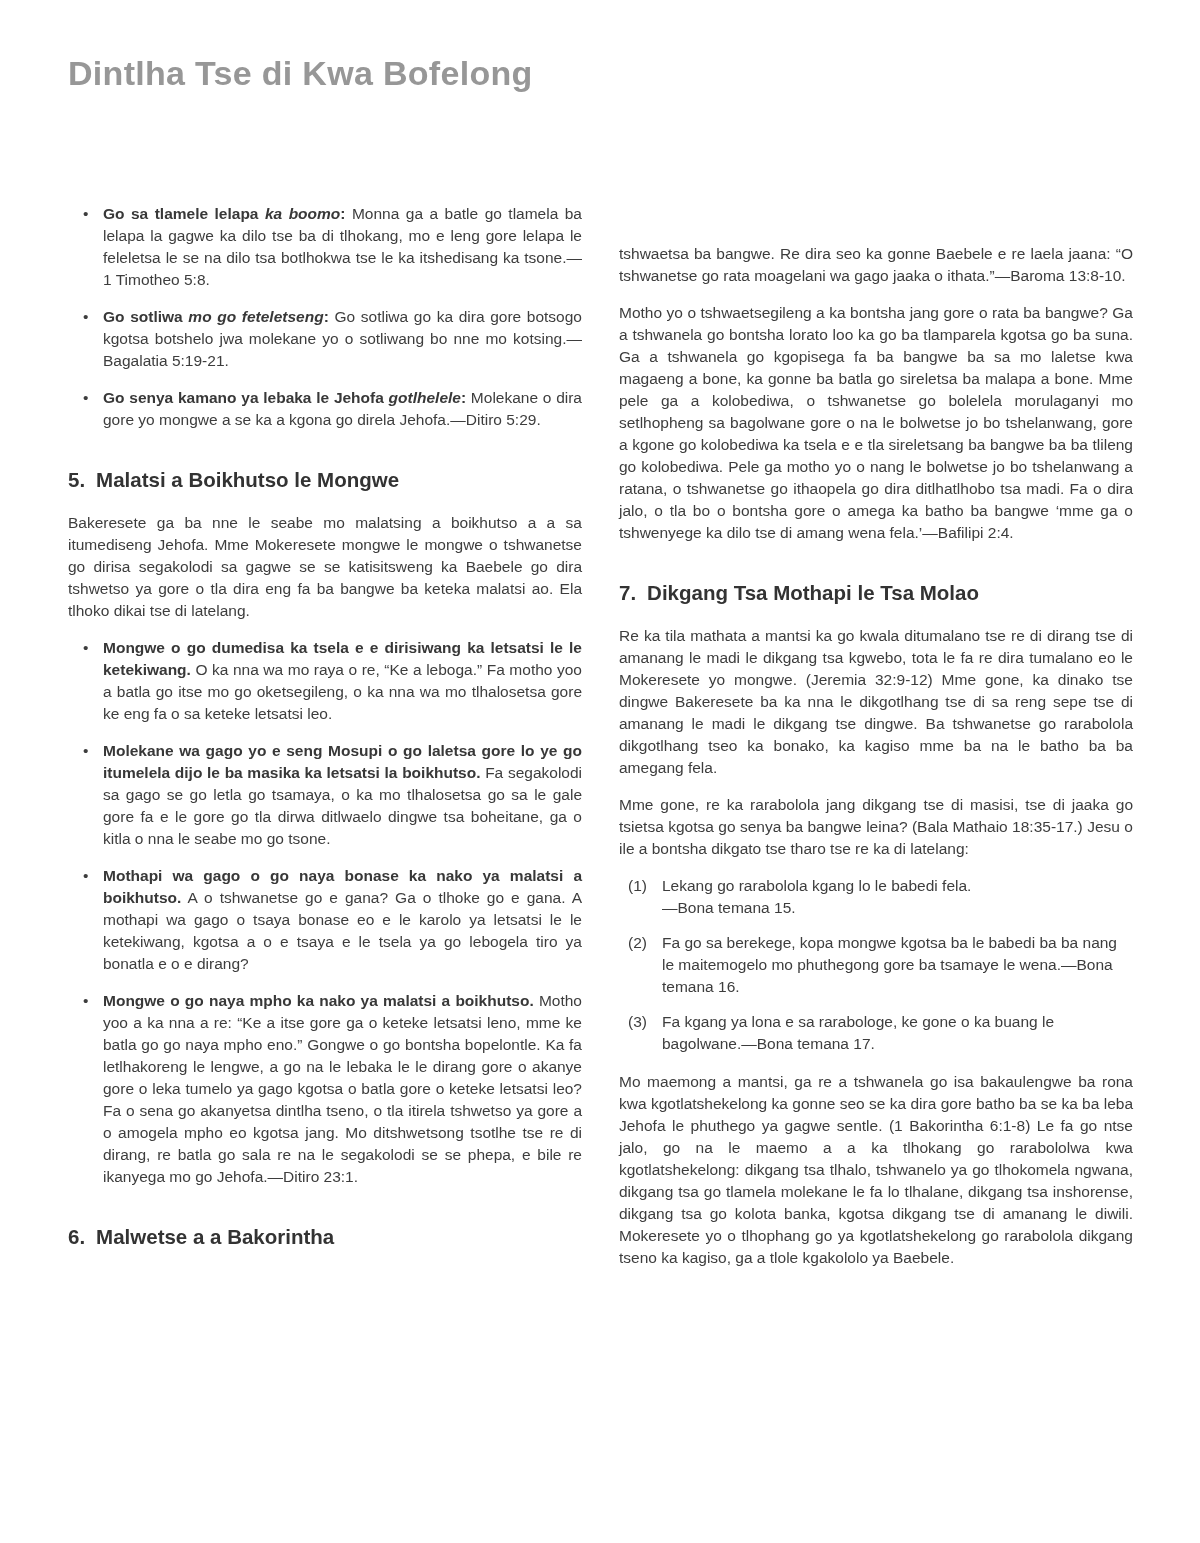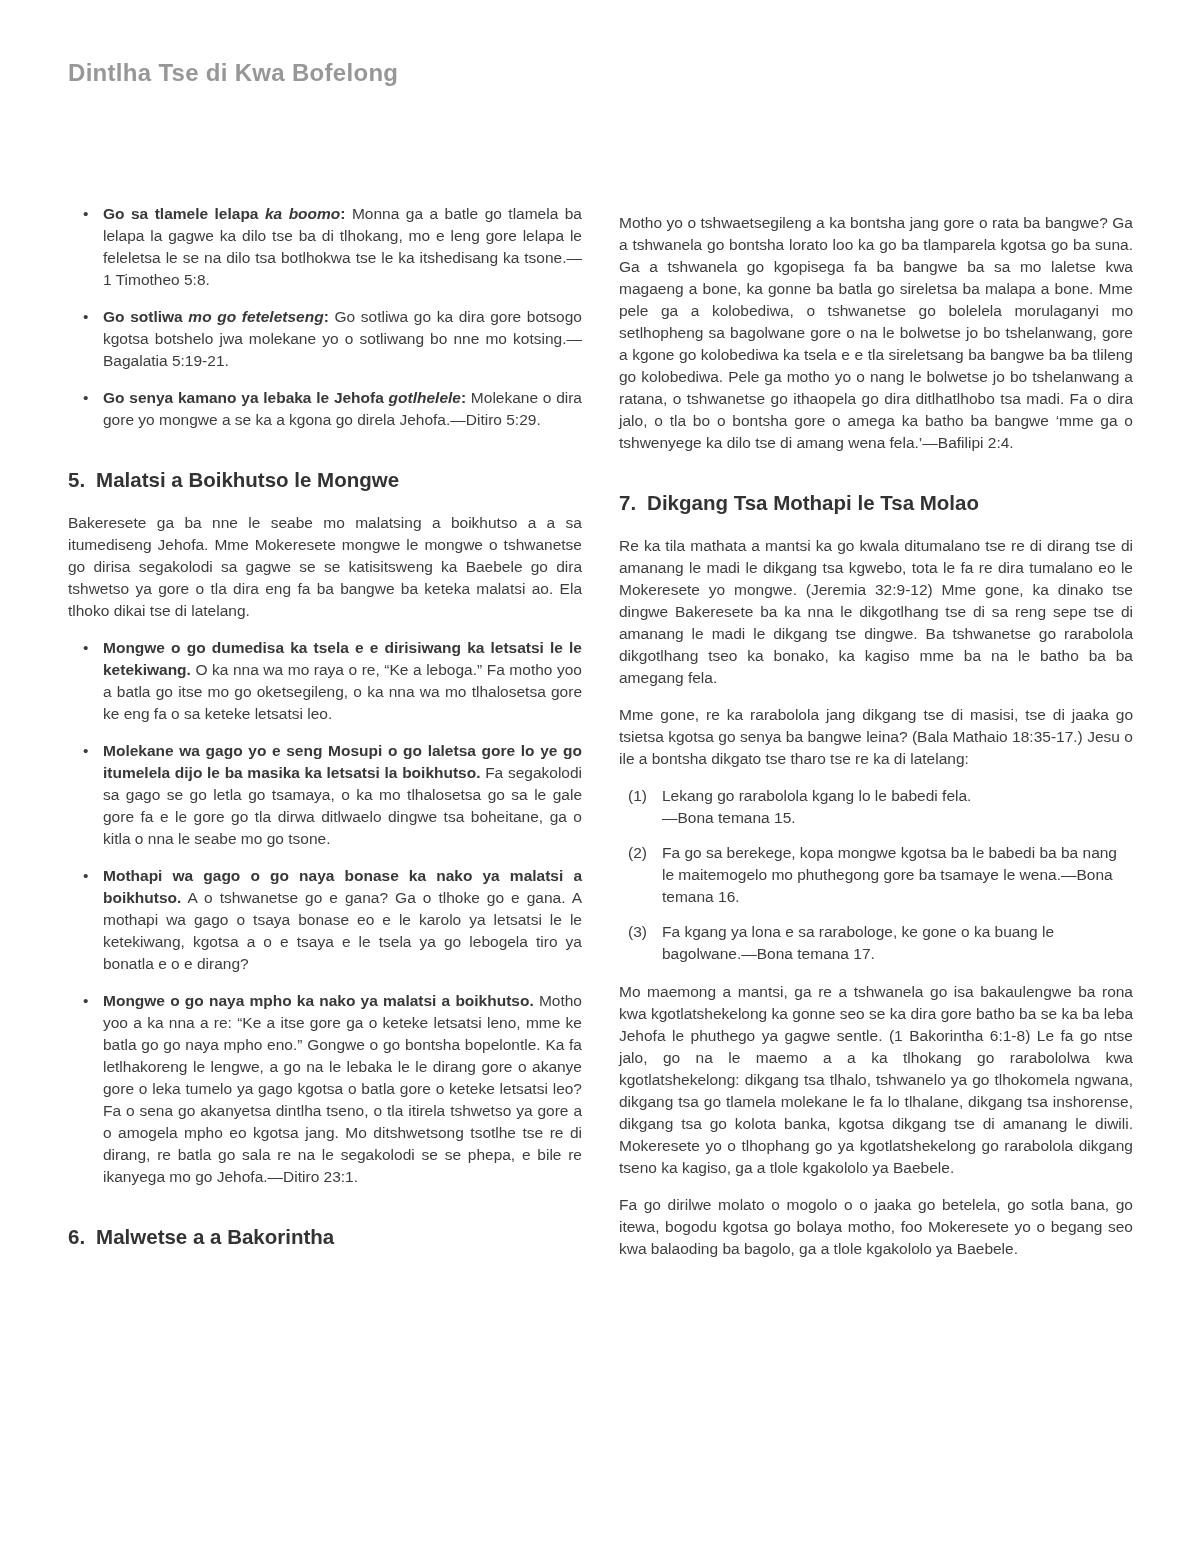--- a/index.html
+++ b/index.html
@@ -8,27 +8,27 @@
     width: 1200px;
     height: 1543px;
     overflow: hidden;
     background: #ffffff;
     font-family: "Liberation Sans", "DejaVu Sans", sans-serif;
     color: #3d3d3d;
   }
   .page { padding: 55px 67px 30px 68px; }
   .doc-title {
     margin: 0 0 112px 0;
-    font-size: 24px;
+    font-size: 34px;
     line-height: 36px;
     font-weight: 700;
     color: #979797;
     letter-spacing: 0.3px;
   }
-  .columns { display: flex; gap: 37px; align-items: center; }
+  .columns { display: flex; gap: 37px; align-items: flex-end; }
   .col { flex: 1 1 0; min-width: 0; font-size: 15.5px; line-height: 22px; }
 
   p.para { margin: 0 0 15px 0; text-align: justify; }
   p.para:last-child { margin-bottom: 0; }
 
   .section-heading {
     margin: 36px 0 19px 0;
     font-size: 20.5px;
     line-height: 26px;
     font-weight: 700;
@@ -91,34 +91,34 @@
         <div class="bullet"><span class="lead">Mongwe o go naya mpho ka nako ya malatsi a boikhutso.</span><span> Motho yoo a ka nna a re: “Ke a itse gore ga o keteke letsatsi leno, mme ke batla go go naya mpho eno.” Gongwe o go bontsha bopelontle. Ka fa letlhakoreng le lengwe, a go na le lebaka le le dirang gore o akanye gore o leka tumelo ya gago kgotsa o batla gore o keteke letsatsi leo? Fa o sena go akanyetsa dintlha tseno, o tla itirela tshwetso ya gore a o amogela mpho eo kgotsa jang. Mo ditshwetsong tsotlhe tse re di dirang, re batla go sala re na le segakolodi se se phepa, e bile re ikanyega mo go Jehofa.—Ditiro 23:1.</span></div>
       </div>
 
       <h2 class="section-heading"><span class="num">6.</span><span>Malwetse a a Bakorintha</span></h2>
 
 
     </div>
 
     <div class="col">
 
+      <p class="para">tshwaetsa ba bangwe. Re dira seo ka gonne Baebele e re laela jaana: “O tshwanetse go rata moagelani wa gago jaaka o ithata.”—Baroma 13:8-10.</p>
       <p class="para">Motho yo o tshwaetsegileng a ka bontsha jang gore o rata ba bangwe? Ga a tshwanela go bontsha lorato loo ka go ba tlamparela kgotsa go ba suna. Ga a tshwanela go kgopisega fa ba bangwe ba sa mo laletse kwa magaeng a bone, ka gonne ba batla go sireletsa ba malapa a bone. Mme pele ga a kolobediwa, o tshwanetse go bolelela morulaganyi mo setlhopheng sa bagolwane gore o na le bolwetse jo bo tshelanwang, gore a kgone go kolobediwa ka tsela e e tla sireletsang ba bangwe ba ba tlileng go kolobediwa. Pele ga motho yo o nang le bolwetse jo bo tshelanwang a ratana, o tshwanetse go ithaopela go dira ditlhatlhobo tsa madi. Fa o dira jalo, o tla bo o bontsha gore o amega ka batho ba bangwe ‘mme ga o tshwenyege ka dilo tse di amang wena fela.’—Bafilipi 2:4.</p>
 
       <h2 class="section-heading"><span class="num">7.</span><span>Dikgang Tsa Mothapi le Tsa Molao</span></h2>
 
       <p class="para">Re ka tila mathata a mantsi ka go kwala ditumalano tse re di dirang tse di amanang le madi le dikgang tsa kgwebo, tota le fa re dira tumalano eo le Mokeresete yo mongwe. (Jeremia 32:9-12) Mme gone, ka dinako tse dingwe Bakeresete ba ka nna le dikgotlhang tse di sa reng sepe tse di amanang le madi le dikgang tse dingwe. Ba tshwanetse go rarabolola dikgotlhang tseo ka bonako, ka kagiso mme ba na le batho ba ba amegang fela.</p>
       <p class="para">Mme gone, re ka rarabolola jang dikgang tse di masisi, tse di jaaka go tsietsa kgotsa go senya ba bangwe leina? (Bala Mathaio 18:35-17.) Jesu o ile a bontsha dikgato tse tharo tse re ka di latelang:</p>
 
       <div class="steps">
         <div class="step"><span class="snum">(1)</span><span class="stxt">Lekang go rarabolola kgang lo le babedi fela.
 —Bona temana 15.</span></div>
         <div class="step"><span class="snum">(2)</span><span class="stxt">Fa go sa berekege, kopa mongwe kgotsa ba le babedi ba ba nang le maitemogelo mo phuthegong gore ba tsamaye le wena.—Bona temana 16.</span></div>
         <div class="step"><span class="snum">(3)</span><span class="stxt">Fa kgang ya lona e sa rarabologe, ke gone o ka buang le bagolwane.—Bona temana 17.</span></div>
       </div>
 
       <p class="para">Mo maemong a mantsi, ga re a tshwanela go isa bakaulengwe ba rona kwa kgotlatshekelong ka gonne seo se ka dira gore batho ba se ka ba leba Jehofa le phuthego ya gagwe sentle. (1 Bakorintha 6:1-8) Le fa go ntse jalo, go na le maemo a a ka tlhokang go rarabololwa kwa kgotlatshekelong: dikgang tsa tlhalo, tshwanelo ya go tlhokomela ngwana, dikgang tsa go tlamela molekane le fa lo tlhalane, dikgang tsa inshorense, dikgang tsa go kolota banka, kgotsa dikgang tse di amanang le diwili. Mokeresete yo o tlhophang go ya kgotlatshekelong go rarabolola dikgang tseno ka kagiso, ga a tlole kgakololo ya Baebele.</p>
-      <p class="para">Fa go dirilwe molato o mogolo o o jaaka go betelela, go sotla bana, go itewa, bogodu kgotsa go bolaya motho, foo Mokeresete yo o begang seo kwa balaoding ba bagolo, ga a tlole kgakololo ya Baebele.</p>
 
     </div>
 
   </div>
 
 </div>
 
 </body></html>

